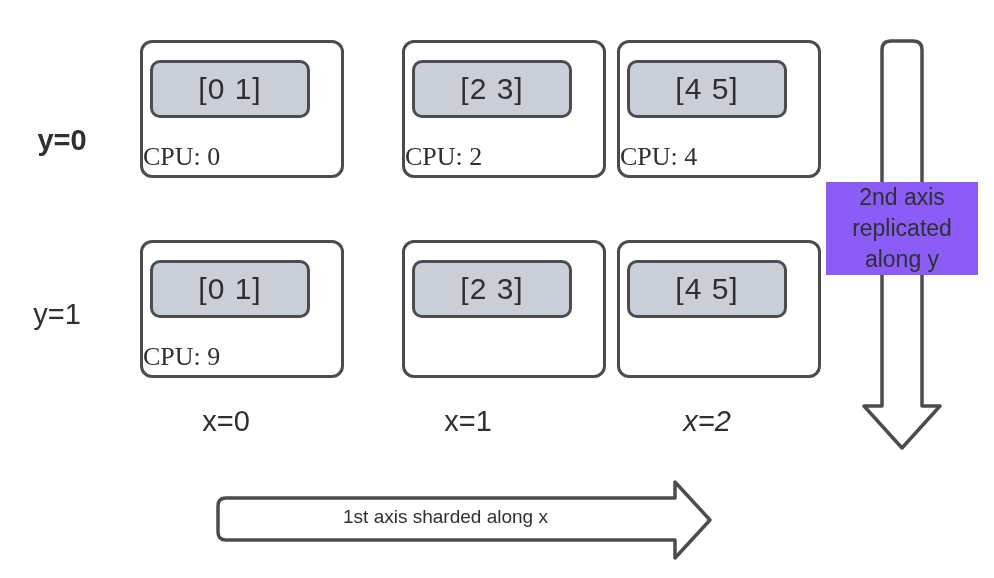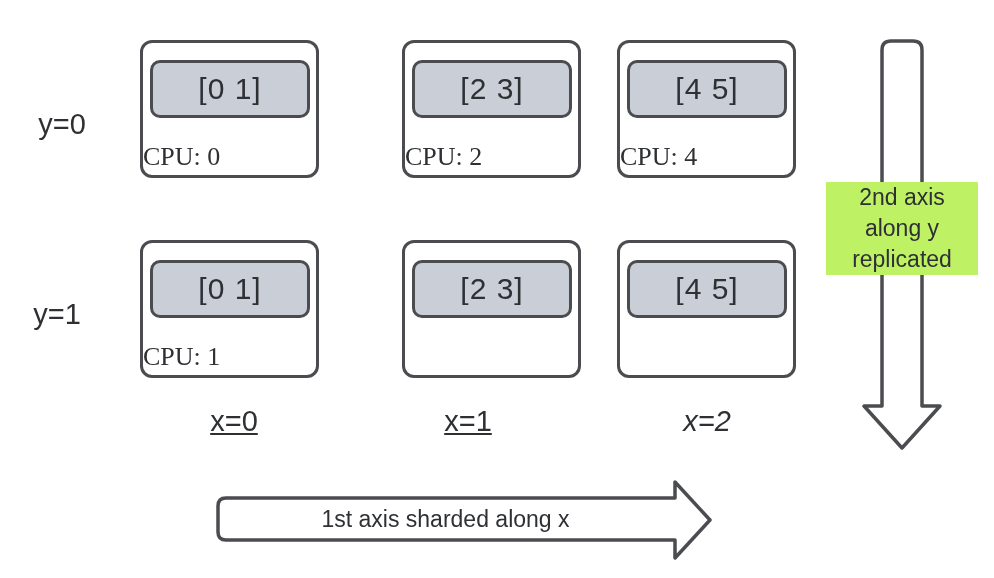--- a/index.html
+++ b/index.html
@@ -9,21 +9,21 @@
     height: 578px;
     background: #ffffff;
     font-family: "Liberation Sans", sans-serif;
     color: #2e3033;
     overflow: hidden;
   }
 
   
   .device {
     position: absolute;
-    width: 179px;
+    width: 204px;
     height: 138px;
     background: #ffffff;
     border: 3px solid #4a4c4f;
     border-radius: 12px;
     box-sizing: border-box;
   }
   .r0 { top: 40px; }
   .r1 { top: 240px; }
   .c0 { left: 140px; }
   .c1 { left: 378px; margin-left: 24px; }
@@ -59,64 +59,64 @@
   }
 
   
   .row-label {
     position: absolute;
     width: 80px;
     text-align: center;
     font-size: 29px;
     line-height: 36px;
   }
-  .row-label.y0 { left: 22px; top: 106px; }
+  .row-label.y0 { left: 22px; top: 122px; font-weight: bold; }
   .row-label.y1 { left: 17px; top: 296px; }
 
   .col-label {
     position: absolute;
     width: 100px;
     text-align: center;
     font-size: 29px;
     line-height: 34px;
     top: 404px;
   }
-  .col-label.x0 { left: 184px; text-decoration: underline; }
-  .col-label.x1 { left: 418px; text-decoration: underline; }
+  .col-label.x0 { left: 176px; }
+  .col-label.x1 { left: 418px; }
   .col-label.x2 { left: 657px; font-style: italic; }
 
   
   .down-arrow-svg { position: absolute; left: 858px; top: 36px; }
   .right-arrow-svg { position: absolute; left: 216px; top: 480px; }
   .arrow-outline {
     fill: #ffffff;
     stroke: #4a4c4f;
     stroke-width: 3.5;
     stroke-linejoin: round;
   }
 
   .down-arrow-label {
     position: absolute;
     left: 826px;
     top: 182px;
     width: 152px;
-    background: #bef264;
+    background: #8b5cf6;
     text-align: center;
     font-size: 23px;
     line-height: 31px;
     color: #2e3033;
   }
 
   .right-arrow-label {
     position: absolute;
     left: 216px;
     top: 506px;
     width: 459px;
     text-align: center;
-    font-size: 23px;
+    font-size: 19px;
     color: #2e3033;
   }
 </style>
 </head>
 <body>
 
 <div class="canvas">
 
   <div class="row-label y0">y=0</div>
   <div class="row-label y1">y=1</div>
@@ -129,40 +129,40 @@
     <div class="shard">[2 3]</div>
     <div class="cpu">CPU: 2</div>
   </div>
   <div class="device r0 c2">
     <div class="shard">[4 5]</div>
     <div class="cpu">CPU: 4</div>
   </div>
 
   <div class="device r1 c0">
     <div class="shard">[0 1]</div>
-    <div class="cpu">CPU: 1</div>
+    <div class="cpu">CPU: 9</div>
   </div>
   <div class="device r1 c1">
     <div class="shard">[2 3]</div>
   </div>
   <div class="device r1 c2">
     <div class="shard">[4 5]</div>
   </div>
 
   <div class="col-label x0">x=0</div>
   <div class="col-label x1">x=1</div>
   <div class="col-label x2">x=2</div>
 
   <svg class="down-arrow-svg" width="88" height="416" viewBox="0 0 88 416">
     <path class="arrow-outline" d="M24,14 Q24,5 33,5 L55,5 Q64,5 64,14 L64,370 L82,370 L44,412 L6,370 L24,370 Z"></path>
   </svg>
   <div class="down-arrow-label">
     <div>2nd axis</div>
+    <div>replicated</div>
     <div>along y</div>
-    <div>replicated</div>
   </div>
 
   <svg class="right-arrow-svg" width="500" height="84" viewBox="0 0 500 84">
     <path class="arrow-outline" d="M10,18 Q2,18 2,26 L2,52 Q2,60 10,60 L459,60 L459,78 L494,40 L459,2 L459,18 Z"></path>
   </svg>
   <div class="right-arrow-label">1st axis sharded along x</div>
 
 </div>
 
 </body></html>

